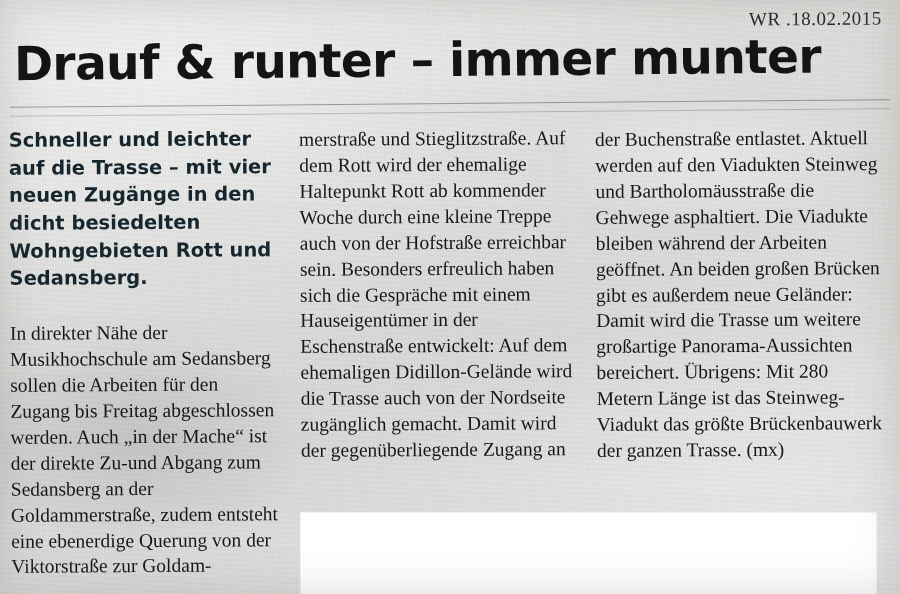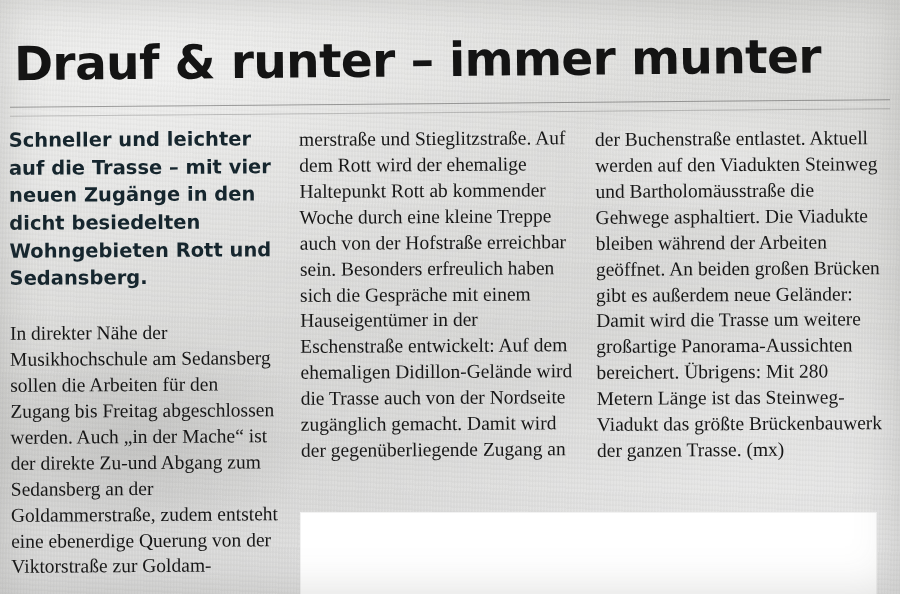--- a/index.html
+++ b/index.html
@@ -149,20 +149,21 @@
 </style>
 </head>
 <body>
 
 <div class="scan">
 
   <div class="grain"></div>
   <div class="smudge1"></div>
   <div class="smudge2"></div>
 
+  <div class="dateline">WR .18.02.2015</div>
 
   <div class="headline">Drauf &amp; runter – immer munter</div>
 
   <div class="rule r1"></div>
   <div class="rule r2"></div>
 
   <div class="columns">
 
     <div class="col col1">
       <p class="lead">Schneller und leichter auf die Trasse – mit vier neuen Zugänge in den dicht besiedelten Wohngebieten Rott und Sedansberg.</p>

